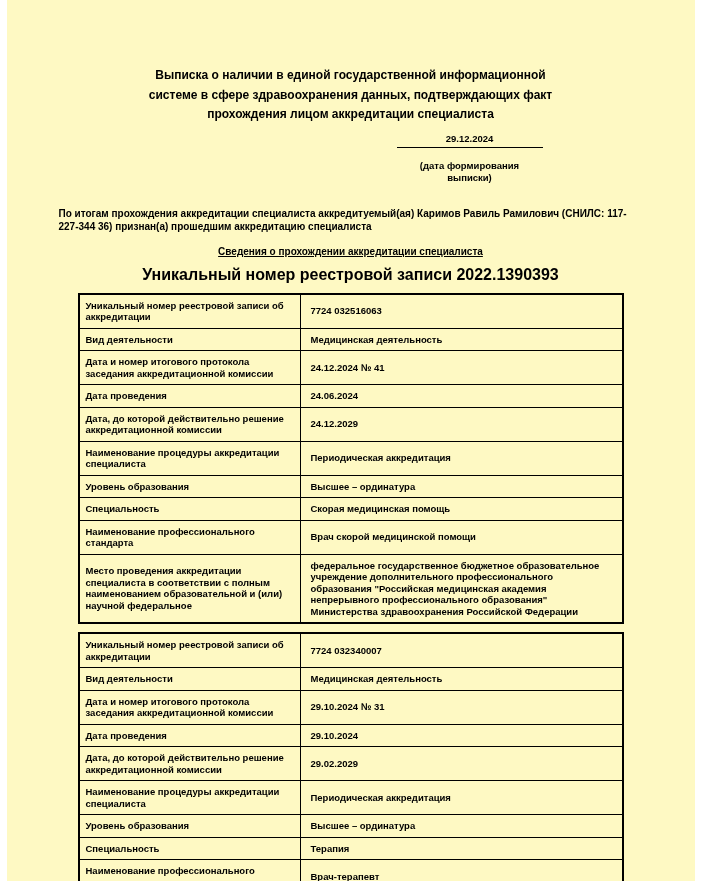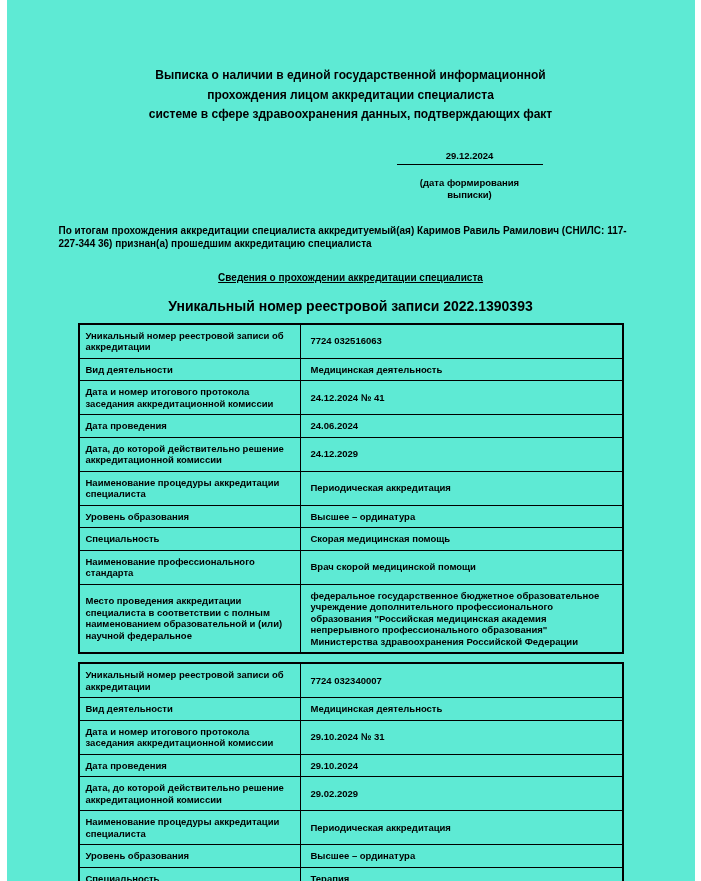--- a/index.html
+++ b/index.html
@@ -5,63 +5,63 @@
   html, body {
     margin: 0;
     padding: 0;
     background: #ffffff;
   }
   .page {
     position: relative;
     width: 688px;
     height: 881px;
     margin: 0 auto;
-    background: #5eead4;
+    background: #fef9c3;
     color: #000000;
     font-family: "Liberation Sans", sans-serif;
     font-weight: bold;
     overflow: hidden;
   }
   .title {
     padding-top: 66px;
     text-align: center;
     font-size: 12px;
     line-height: 19.5px;
   }
   .date-block {
-    margin: 25px 0 0 390px;
+    margin: 8px 0 0 390px;
     width: 146px;
     text-align: center;
     font-size: 9.5px;
     line-height: 12px;
   }
   .date-value {
     padding-bottom: 2px;
     border-bottom: 1.5px solid #000;
   }
   .date-label {
     padding-top: 12px;
   }
   .intro {
     margin: 23px auto 0;
     width: 584px;
     text-align: left;
     font-size: 10px;
     line-height: 13.5px;
   }
   .section-heading {
-    margin-top: 21px;
+    margin-top: 12px;
     text-align: center;
     font-size: 10px;
     text-decoration: underline;
   }
   .registry-heading {
-    margin-top: 15px;
+    margin-top: 9px;
     text-align: center;
-    font-size: 14px;
+    font-size: 16px;
   }
   table.acc-table {
     width: 546px;
     margin: 9px auto 4px;
     border-collapse: collapse;
     border: 2px solid #000;
     table-layout: fixed;
   }
   table.acc-table + table.acc-table {
     margin-top: 8px;
@@ -81,22 +81,22 @@
     padding-left: 10px;
   }
 </style>
 </head>
 <body>
 
 <div class="page">
 
   <div class="title">
     <div>Выписка о наличии в единой государственной информационной</div>
+    <div>системе в сфере здравоохранения данных, подтверждающих факт</div>
     <div>прохождения лицом аккредитации специалиста</div>
-    <div>системе в сфере здравоохранения данных, подтверждающих факт</div>
   </div>
 
   <div class="date-block">
     <div class="date-value">29.12.2024</div>
     <div class="date-label">(дата формирования выписки)</div>
   </div>
 
   <p class="intro">По итогам прохождения аккредитации специалиста аккредитуемый(ая) Каримов Равиль Рамилович (СНИЛС: 117-227-344 36) признан(а) прошедшим аккредитацию специалиста</p>
 
   <div class="section-heading">Сведения о прохождении аккредитации специалиста</div>

